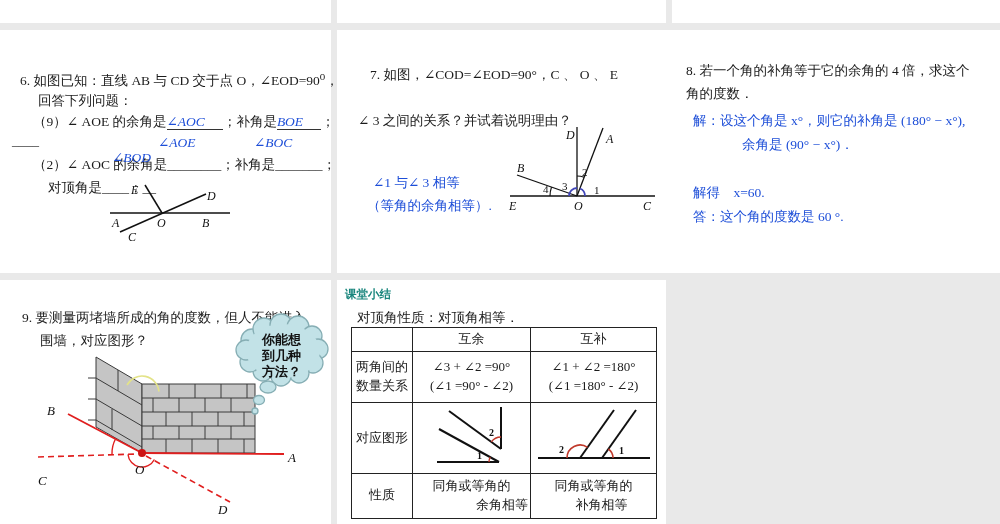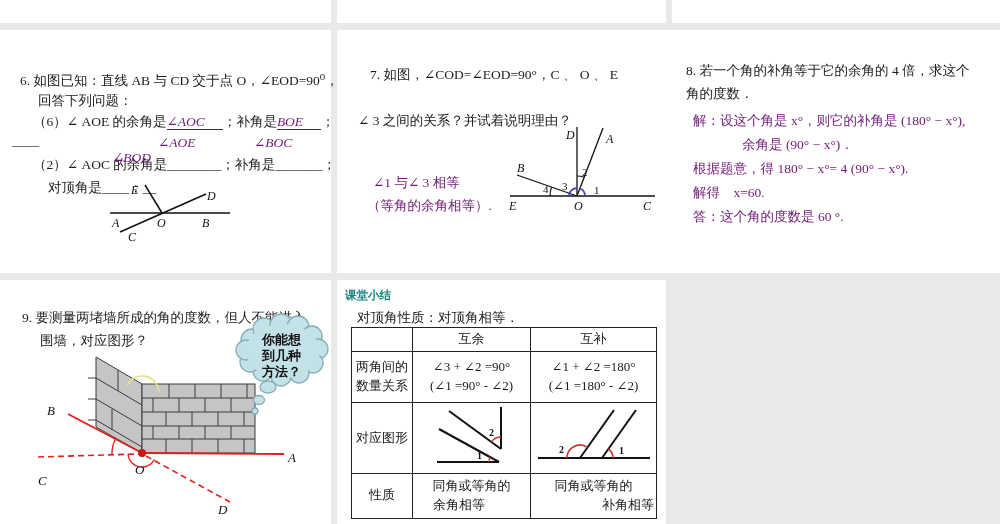--- a/index.html
+++ b/index.html
@@ -7,44 +7,44 @@
   body {
     position:relative;
     background:#e9e9e9;
     font-family:"Liberation Serif","DejaVu Serif",serif;
     color:#1b1b1b;
     overflow:hidden;
   }
   .panel { position:absolute; background:#ffffff; }
   .tabstub { position:absolute; top:0; height:23px; background:#ffffff; }
   .t { position:absolute; white-space:nowrap; font-size:13.5px; line-height:16px; }
-  .red { color:#701a75; }
+  .red { color:#1d4ed8; }
   .ital { font-style:italic; }
   .u { border-bottom:1px solid #333; }
   .pad { padding-right:18px; }
-  .tag { font-family:Liberation Sans, sans-serif; font-weight:bold; font-size:11.5px; color:#18857c; }
+  .tag { font-family:Liberation Mono, monospace; font-weight:bold; font-size:11.5px; color:#18857c; }
   table.sum { border-collapse:collapse; position:absolute; left:14px; top:47px; table-layout:fixed; }
   table.sum td { border:1px solid #222; text-align:center; vertical-align:middle; font-size:13px; line-height:1.45; padding:0 2px; }
   svg { position:absolute; overflow:visible; }
   svg text { font-family:"Liberation Serif","DejaVu Serif",serif; }
   .figlabel { font-style:italic; font-size:12px; fill:#111; }
   .angnum { font-size:11px; fill:#111; }
 </style>
 </head>
 <body>
 
 <div class="tabstub" style="left:0;width:331px"></div>
 <div class="tabstub" style="left:337px;width:329px"></div>
 <div class="tabstub" style="left:672px;width:328px"></div>
 
 <div class="panel" style="left:0;top:30px;width:331px;height:243px">
   <div class="t" style="left:20px;top:43px">6. 如图已知：直线 AB 与 CD 交于点 O，∠EOD=90⁰，</div>
   <div class="t" style="left:38px;top:63px">回答下列问题：</div>
   <div class="t" style="left:33px;top:84px">
-    <span>（6）∠ AOE 的余角是</span><span class="red ital u pad">∠AOC</span><span>；补角是</span><span class="red ital u pad">BOE</span><span>；</span>
+    <span>（9）∠ AOE 的余角是</span><span class="red ital u pad">∠AOC</span><span>；补角是</span><span class="red ital u pad">BOE</span><span>；</span>
   </div>
   <div class="t" style="left:12px;top:103px">____</div>
   <div class="t red ital" style="left:158px;top:105px">∠AOE</div>
   <div class="t red ital" style="left:254px;top:105px">∠BOC</div>
   <div class="t" style="left:33px;top:127px">
     <span>（2）∠ AOC 的余角是</span><span>________</span><span>；补角是</span><span>_______</span><span>；</span>
   </div>
   <div class="t red ital" style="left:112px;top:120px">∠BOD</div>
   <div class="t" style="left:48px;top:150px">
     <span>对顶角是</span><span>____</span><span>；</span><span>__</span>
@@ -87,21 +87,20 @@
     <text class="angnum" x="75" y="51">2</text>
     <text class="angnum" x="87" y="69">1</text>
   </svg>
 </div>
 
 <div class="panel" style="left:672px;top:30px;width:392px;height:243px">
   <div class="t" style="left:14px;top:33px">8. 若一个角的补角等于它的余角的 4  倍，求这个</div>
   <div class="t" style="left:14px;top:56px">角的度数．</div>
   <div class="t red" style="left:21px;top:83px">解：设这个角是 x°，则它的补角是 (180° − x°),</div>
   <div class="t red" style="left:70px;top:107px">余角是 (90° − x°)．</div>
-  <div class="t red" style="left:21px;top:131px">根据题意，得 180° − x°= 4 (90° − x°).</div>
   <div class="t red" style="left:21px;top:155px">解得　x=60.</div>
   <div class="t red" style="left:21px;top:179px">答：这个角的度数是 60 °.</div>
 </div>
 
 <div class="panel" style="left:0;top:280px;width:331px;height:244px">
   <div class="t" style="left:22px;top:30px">9. 要测量两堵墙所成的角的度数，但人不能进入</div>
   <div class="t" style="left:40px;top:53px">围墙，对应图形？</div>
   <svg style="left:0;top:0" width="331" height="244">
 
     <polygon points="96,77 142,104 142,173 96,147" fill="#c5c5c5" stroke="#3a3a3a" stroke-width="1"></polygon>
@@ -229,22 +228,22 @@
           <path d="M75.4,46 A11,11 0 0 1 80,55" fill="none" stroke="#c0392b" stroke-width="1.6"></path>
           <text x="26" y="50" font-size="10" font-weight="bold" fill="#111">2</text>
           <text x="86" y="51" font-size="10" font-weight="bold" fill="#111">1</text>
         </svg>
       </td>
     </tr>
     <tr style="height:45px">
       <td>性质</td>
       <td>
         <div>同角或等角的</div>
-        <div style="text-align:left;padding-left:18px">余角相等</div>
+        <div style="text-align:right;padding-left:18px">余角相等</div>
       </td>
       <td>
         <div>同角或等角的</div>
-        <div style="text-align:right;padding-left:16px">补角相等</div>
+        <div style="text-align:center;padding-left:16px">补角相等</div>
       </td>
     </tr>
   </tbody>
     </table>
 </div>
 
 </body></html>

